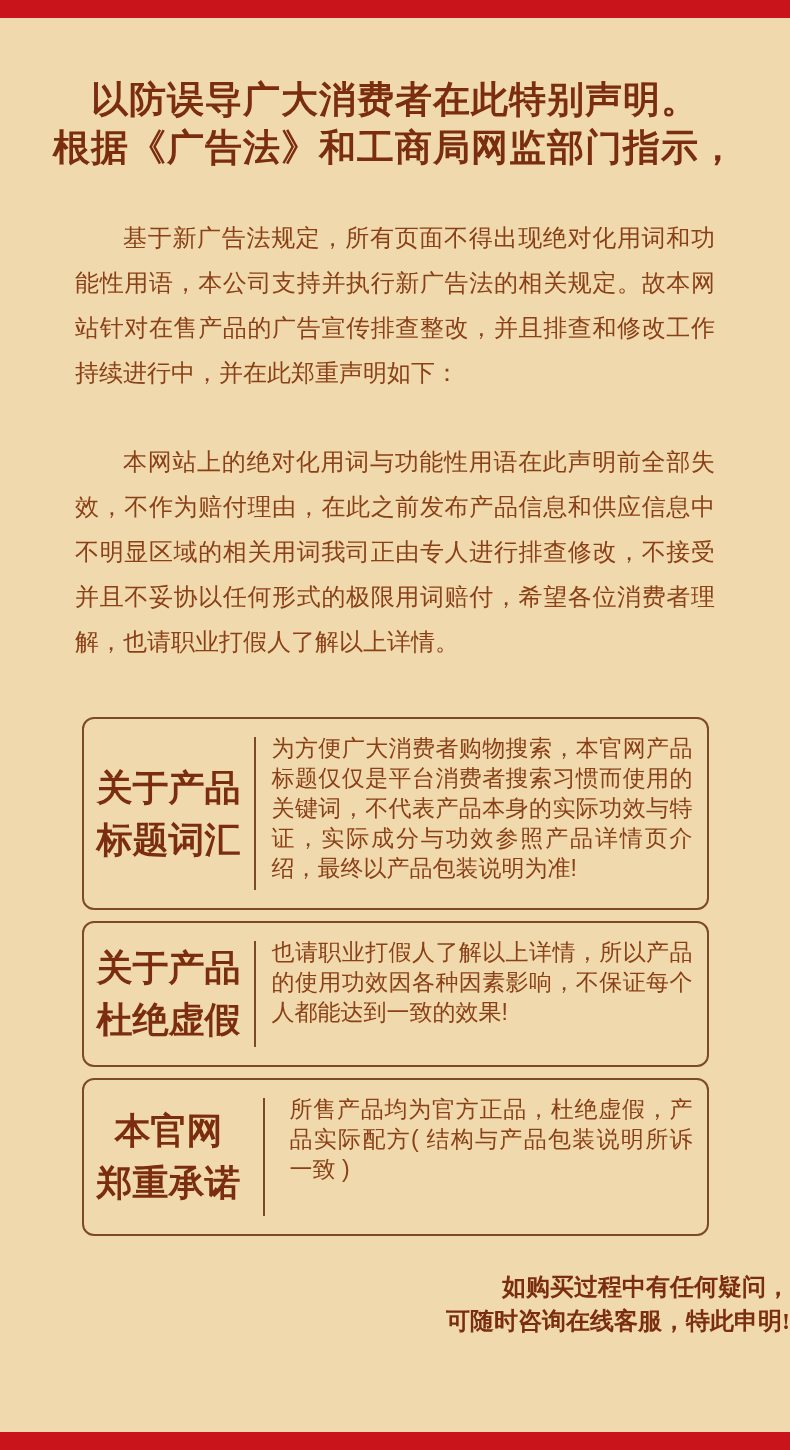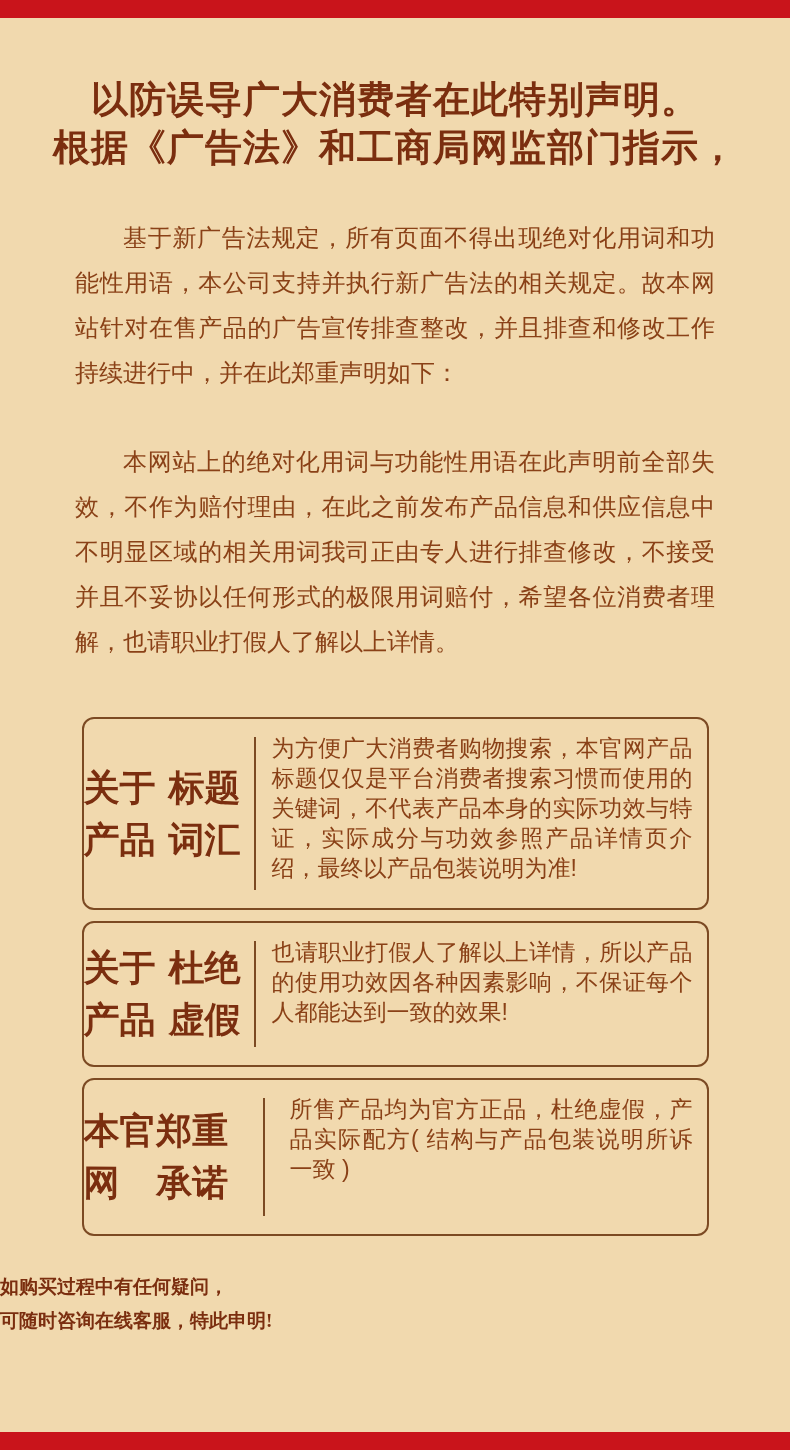--- a/index.html
+++ b/index.html
@@ -48,21 +48,21 @@
   }
   .box + .box { margin-top: 11px; }
   .box.h1 { min-height: 193px; }
   .box.h2 { min-height: 146px; }
   .box.h3 { min-height: 158px; gap: 9px; }
 
   .box-left {
     width: 170px;
     flex: 0 0 170px;
     display: flex;
-    flex-direction: row;
+    flex-direction: column;
     justify-content: center;
     align-items: center;
     font-size: 36px;
     font-weight: bold;
     line-height: 52px;
     color: #7B2E0F;
   }
   .box-divider {
     width: 2px;
     flex: 0 0 2px;
@@ -79,23 +79,23 @@
     margin: 0;
     font-family: "Liberation Sans", sans-serif;
     font-size: 23px;
     line-height: 30px;
     color: #8A4117;
     text-align: justify;
   }
 
   .footer {
     margin-top: 34px;
-    text-align: left;
+    text-align: right;
     font-weight: bold;
-    font-size: 19px;
+    font-size: 24px;
     line-height: 34px;
     color: #7B2E0F;
   }
   .footer span { display: block; }
 </style>
 </head>
 <body>
 
 <div class="bar top"></div>
 

